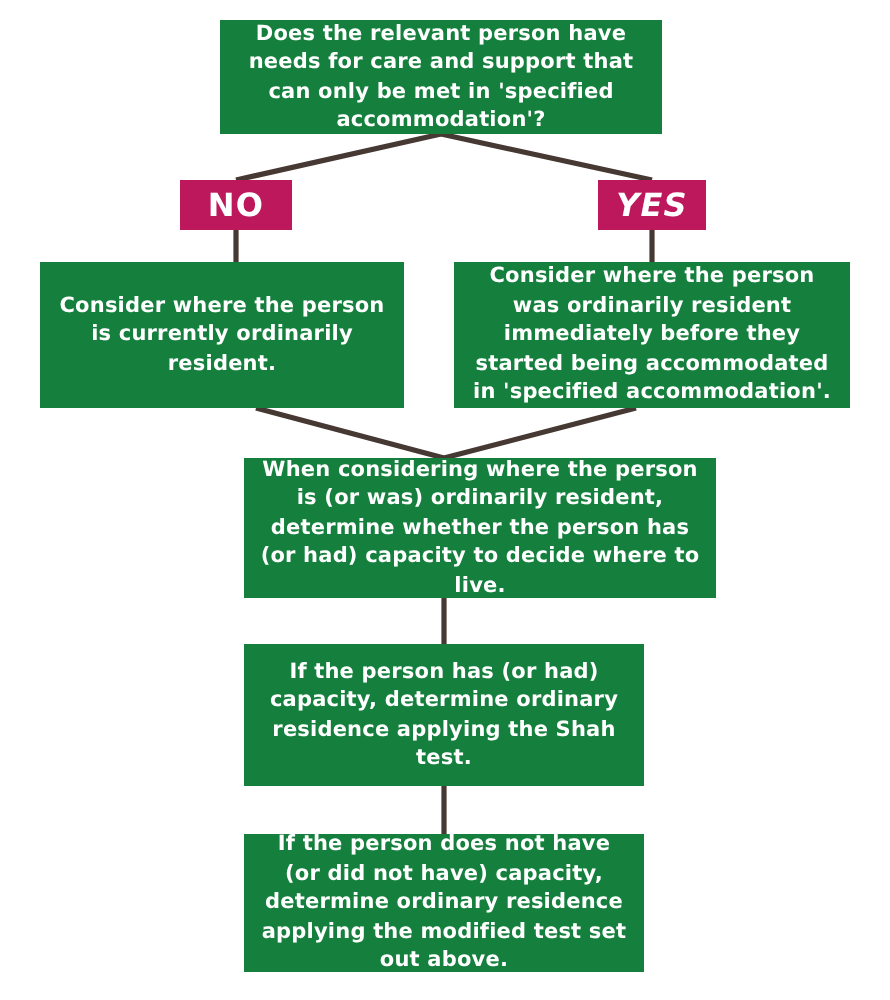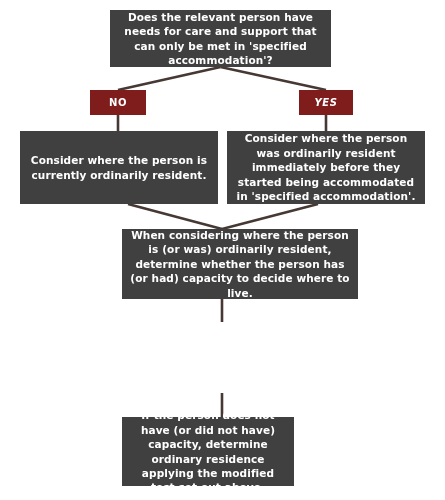--- a/index.html
+++ b/index.html
@@ -37,46 +37,46 @@
     position: absolute;
     z-index: 2;
     box-sizing: border-box;
     display: flex;
     align-items: center;
     justify-content: center;
     text-align: center;
   }
 
   .node-process {
-    background: #404040;
+    background: #15803d;
     color: #ffffff;
     font-size: 10.5px;
     font-weight: bold;
     line-height: 1.38;
     letter-spacing: 0.1px;
     padding: 10px 8px;
   }
 
   .node-label {
-    background: #7f1d1d;
+    background: #be185d;
     color: #ffffff;
-    font-size: 10px;
+    font-size: 16px;
     font-weight: bold;
     letter-spacing: 0.6px;
   }
 
   
   #node-question   { left: 110px; top: 10px;  width: 221px; height: 57px; }
   #node-no         { left: 90px;  top: 90px;  width: 56px;  height: 25px; }
   #node-yes        { left: 299px; top: 90px;  width: 54px;  height: 25px; font-style: italic; }
-  #node-no-outcome { left: 20px;  top: 131px; width: 198px; height: 73px; }
+  #node-no-outcome { left: 20px;  top: 131px; width: 182px; height: 73px; }
   #node-yes-outcome{ left: 227px; top: 131px; width: 198px; height: 73px; }
   #node-capacity   { left: 122px; top: 229px; width: 236px; height: 70px; }
   #node-shah       { left: 122px; top: 322px; width: 200px; height: 71px; }
-  #node-modified   { left: 122px; top: 417px; width: 172px; height: 69px; }
+  #node-modified   { left: 122px; top: 417px; width: 200px; height: 69px; }
 
   .line {
     stroke: #463833;
     stroke-width: 2.6;
     fill: none;
     stroke-linecap: butt;
   }
 </style>
 </head>
 <body>
@@ -107,16 +107,17 @@
   <div id="node-no" class="node node-label">NO</div>
 
   <div id="node-yes" class="node node-label">YES</div>
 
   <div id="node-no-outcome" class="node node-process">Consider where the person is currently ordinarily resident.</div>
 
   <div id="node-yes-outcome" class="node node-process">Consider where the person was ordinarily resident immediately before they started being accommodated in 'specified accommodation'.</div>
 
   <div id="node-capacity" class="node node-process">When considering where the person is (or was) ordinarily resident, determine whether the person has (or had) capacity to decide where to live.</div>
 
+  <div id="node-shah" class="node node-process">If the person has (or had) capacity, determine ordinary residence applying the Shah test.</div>
 
   <div id="node-modified" class="node node-process">If the person does not have (or did not have) capacity, determine ordinary residence applying the modified test set out above.</div>
 
 </div>
 
 </body></html>

